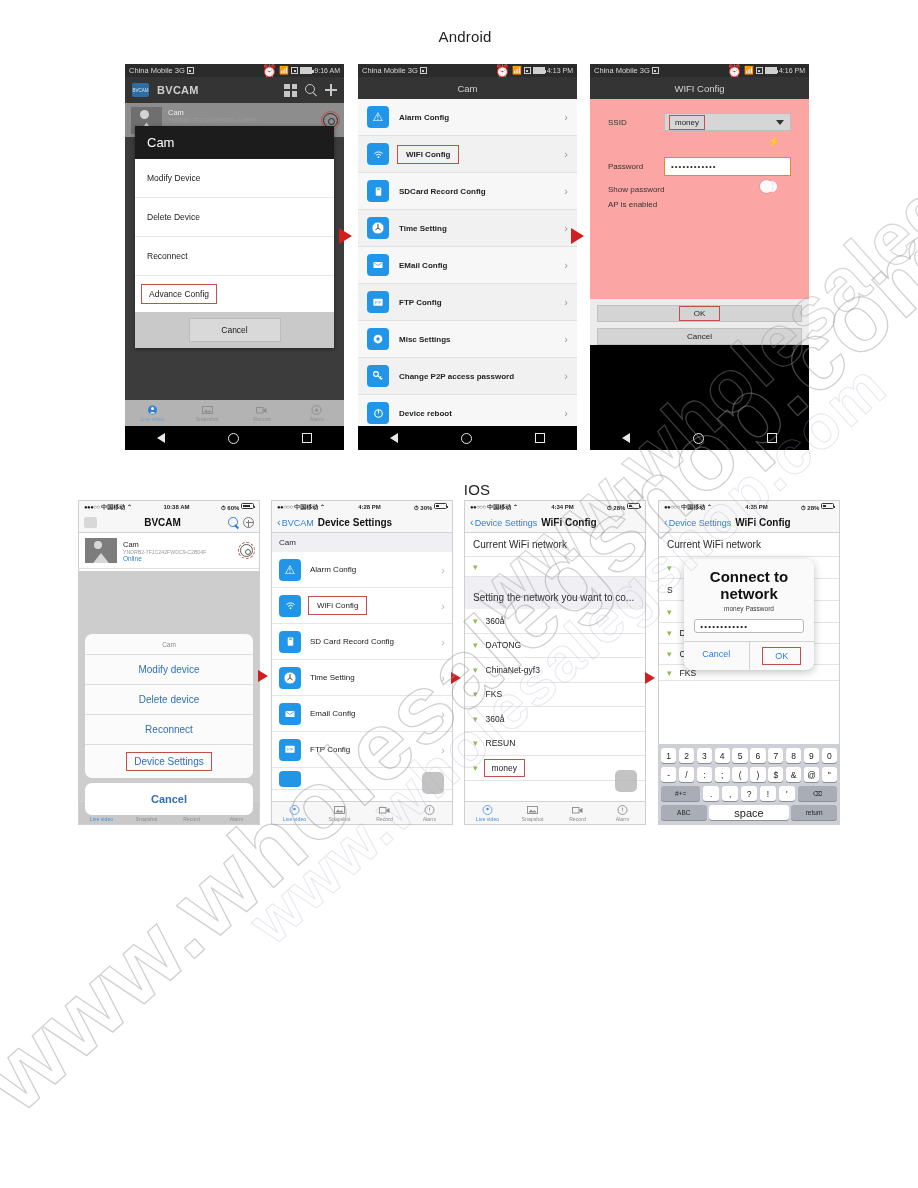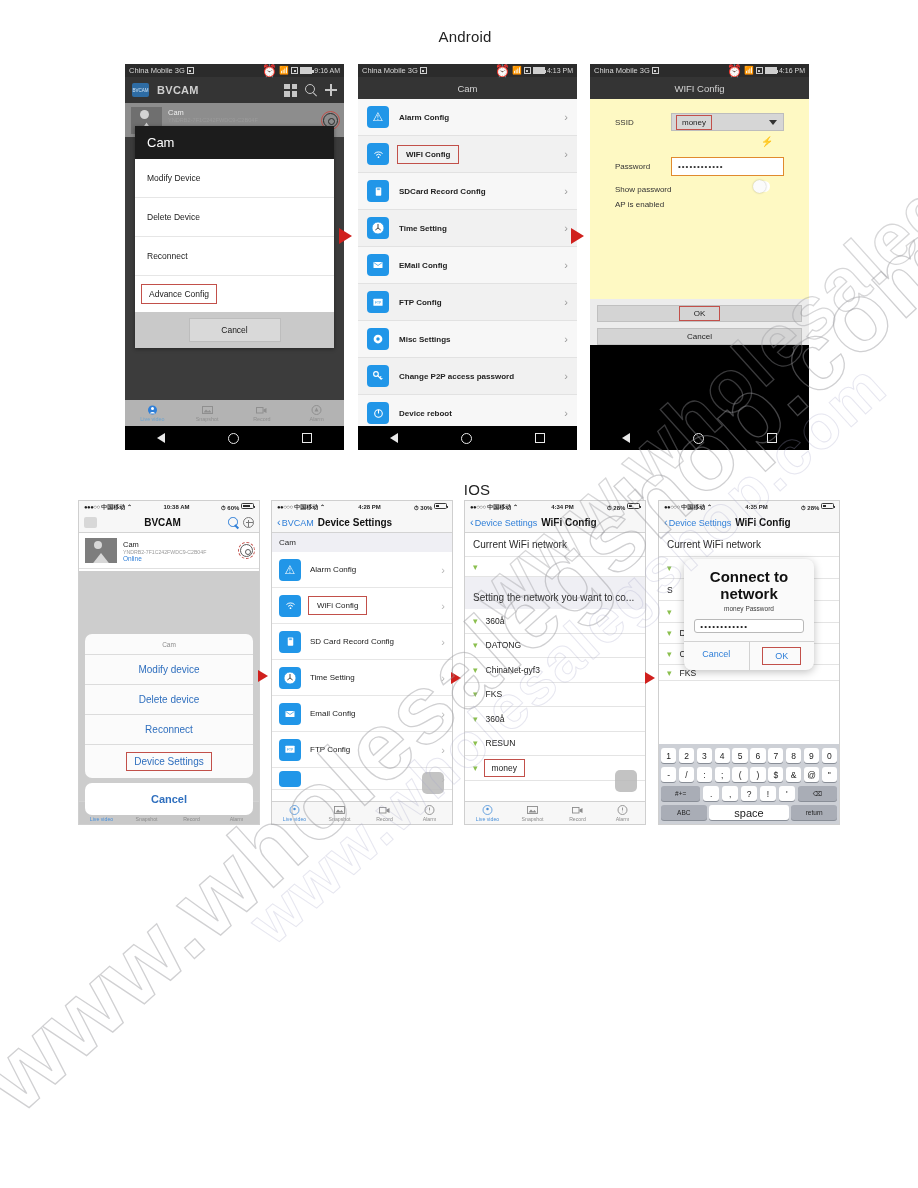--- a/index.html
+++ b/index.html
@@ -125,21 +125,21 @@
   .and-list { background:#f4f4f4; }
   .and-li { height:37px; display:flex; align-items:center; padding:0 9px; gap:10px;
             border-bottom:1px solid #e2e2e2; background:#f7f7f7;}
   .and-li:nth-child(even){ background:#f1f1f1;}
   .sq-icon { width:22px; height:22px; border-radius:4px; background:#2196e8; flex:none;
              display:flex; align-items:center; justify-content:center; color:#fff; font-size:12px;}
   .and-li-label { flex:1; font-size:8px; font-weight:700; color:#222; }
   .chev { color:#9a9a9a; font-size:11px; font-weight:300; }
 
   
-  .wf-body { background:#fef9c3; padding:14px 25px 0; }
+  .wf-body { background:#fca5a5; padding:14px 18px 0; }
   .wf-row { display:flex; align-items:center; margin-bottom:8px; }
   .wf-lab { width:56px; font-size:8px; color:#333; }
   .wf-drop { flex:1; height:18px; background:#d6d6d6; border:1px solid #bdbdbd; display:flex;
              align-items:center; padding:0 6px; font-size:8px; color:#222; position:relative;}
   .wf-drop .val { background:#d6d6d6; padding:1px 4px; }
   .caret { position:absolute; right:6px; top:50%; margin-top:-2px; width:0; height:0;
            border-left:4px solid transparent; border-right:4px solid transparent; border-top:5px solid #333;}
   .wf-pass { flex:1; height:19px; border:1.4px solid #e08a2e; background:#fff; display:flex;
              align-items:center; padding:0 6px; font-size:8px; letter-spacing:1px; color:#333;}
   .wf-note { font-size:8px; color:#333; margin:9px 0 6px; }

